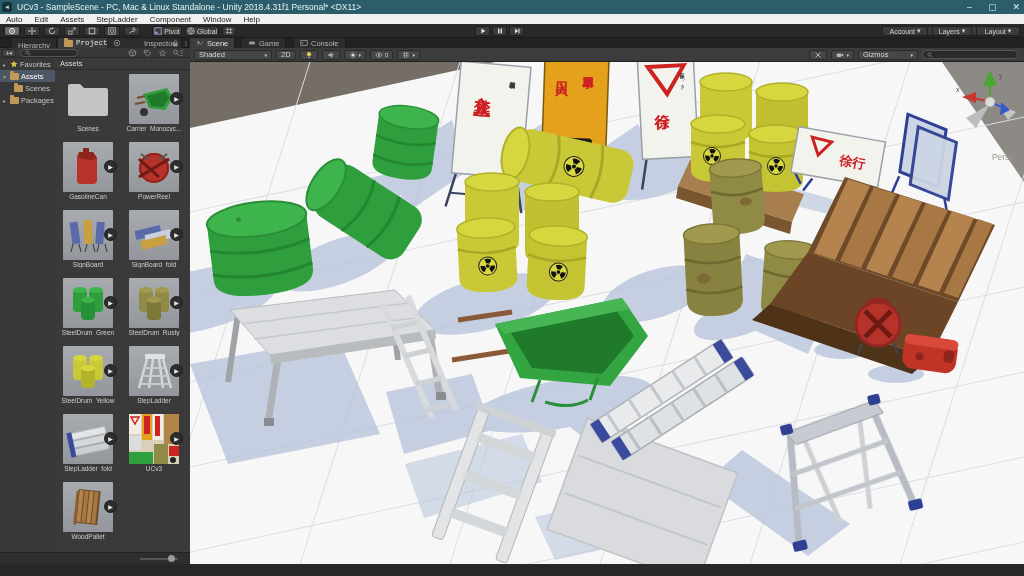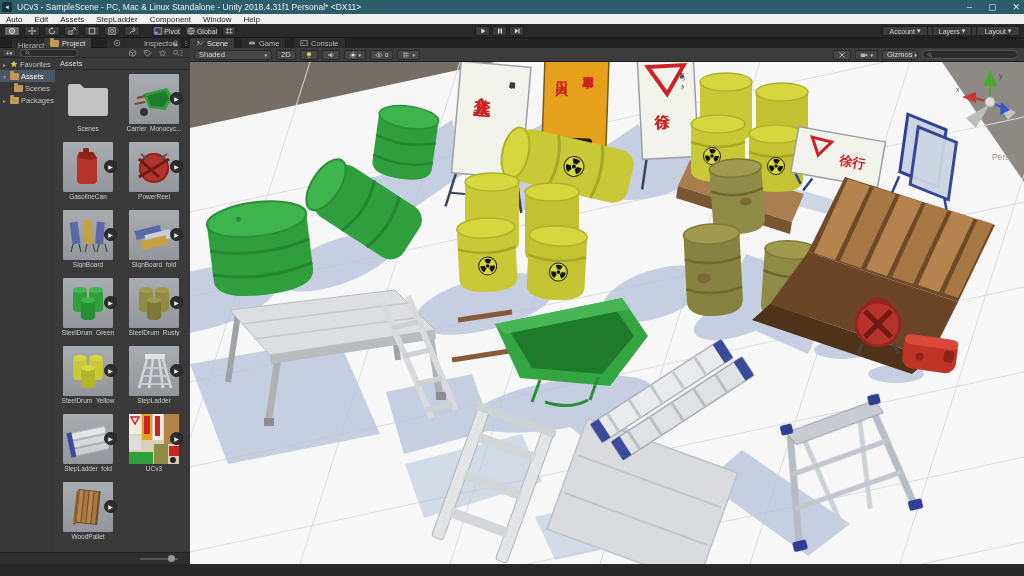--- a/index.html
+++ b/index.html
@@ -191,21 +191,21 @@
       </div>
   </div>
 
   <div class="abs tabsrow">
     <div class="ptab" style="left:12px;flex-direction:column;">
       <svg class="tico" viewBox="0 0 10 10">
           <path d="M1 2h8M1 5h8M1 8h8" stroke="#999" stroke-width="1.2"></path>
         </svg>
       <span>Hierarchy</span>
       </div>
-    <div class="ptab active" style="left:44px;">
+    <div class="ptab active" style="left:58px;font-family:Liberation Mono, monospace;">
       <span class="folder-ico"></span>
       <span>Project</span>
       </div>
     <div class="ptab" style="left:107px;gap:23px;">
       <svg class="tico" viewBox="0 0 10 10">
           <circle cx="5" cy="5" r="3.5" fill="none" stroke="#999"></circle>
           <circle cx="5" cy="5" r="1.2" fill="#999"></circle>
         </svg>
       <span>Inspector</span>
       </div>
@@ -533,21 +533,21 @@
           <path d="M2 8L8 2M2 2l6 6" stroke="#bbb" stroke-width="1.2"></path>
         </svg>
       </div>
     <div class="sbtn">
       <svg class="tico" viewBox="0 0 10 10">
           <rect x="1" y="3" width="5.5" height="4.5" rx="1" fill="#bbb"></rect>
           <path d="M6.5 4.5L9 3v4L6.5 5.5z" fill="#bbb"></path>
         </svg>
       <span style="font-size:5px;">▾</span>
       </div>
-    <div class="sbtn" style="width:36px;justify-content:space-between;">
+    <div class="sbtn" style="width:60px;justify-content:space-between;">
       <span>Gizmos</span>
         <span style="font-size:5px;">▾</span>
       </div>
     <div class="searchpill" style="position:static;width:96px;height:9px;margin:0 6px 0 4px;">
       <svg style="width:6px;height:6px;" viewBox="0 0 10 10">
           <circle cx="4" cy="4" r="2.6" fill="none" stroke="#888" stroke-width="1.2"></circle>
           <path d="M6 6l3 3" stroke="#888" stroke-width="1.2"></path>
         </svg>
       </div>
   </div>

